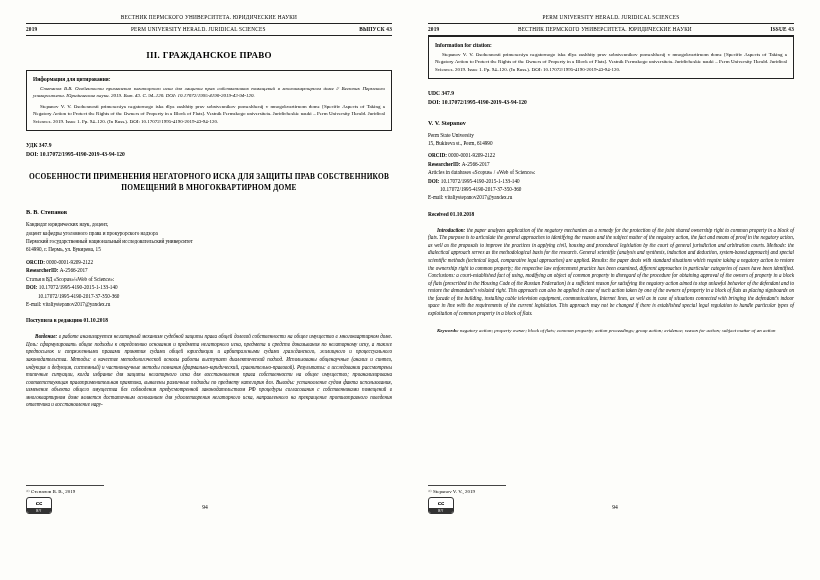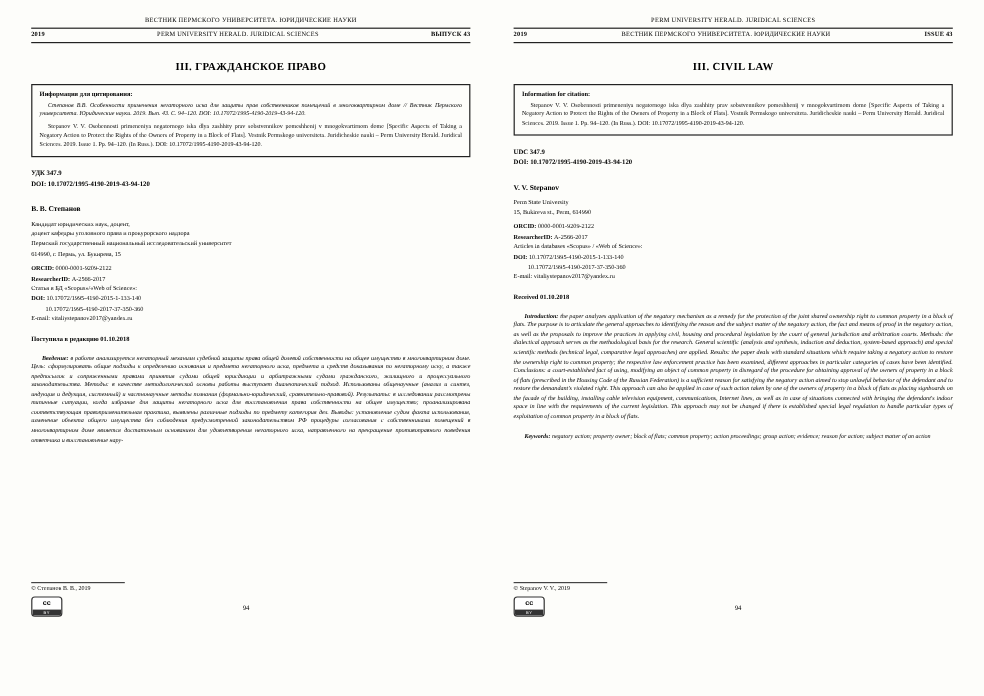--- a/index.html
+++ b/index.html
@@ -117,20 +117,21 @@
 
     <div class="cite-box">
       <div class="cite-head">Информация для цитирования:</div>
       <div class="cite-p it">Степанов В.В. Особенности применения негаторного иска для защиты прав собственников помещений в многоквартирном доме // Вестник Пермского университета. Юридические науки. 2019. Вып. 43. C. 94–120. DOI: 10.17072/1995-4190-2019-43-94-120.</div>
       <div class="cite-p">Stepanov V. V. Osobennosti primeneniya negatornogo iska dlya zashhity prav sobstvennikov pomeshhenij v mnogokvartirnom dome [Specific Aspects of Taking a Negatory Action to Protect the Rights of the Owners of Property in a Block of Flats]. Vestnik Permskogo universiteta. Juridicheskie nauki – Perm University Herald. Juridical Sciences. 2019. Issue 1. Pp. 94–120. (In Russ.). DOI: 10.17072/1995-4190-2019-43-94-120.</div>
     </div>
 
     <div class="udc">УДК 347.9</div>
     <div class="doi">DOI: 10.17072/1995-4190-2019-43-94-120</div>
 
+    <div class="article-title">ОСОБЕННОСТИ ПРИМЕНЕНИЯ НЕГАТОРНОГО ИСКА ДЛЯ ЗАЩИТЫ ПРАВ СОБСТВЕННИКОВ ПОМЕЩЕНИЙ В МНОГОКВАРТИРНОМ ДОМЕ</div>
 
     <div class="author">В. В. Степанов</div>
 
     <div class="aff">
       <div>Кандидат юридических наук, доцент,</div>
       <div>доцент кафедры уголовного права и прокурорского надзора</div>
       <div>Пермский государственный национальный исследовательский университет</div>
       <div>614990, г. Пермь, ул. Букирева, 15</div>
     </div>
 
@@ -163,21 +164,20 @@
 
     <div class="run-head">PERM UNIVERSITY HERALD. JURIDICAL SCIENCES</div>
     <div class="hline"></div>
     <div class="meta-row">
       <span class="lt">2019</span>
       <span class="mid">ВЕСТНИК ПЕРМСКОГО УНИВЕРСИТЕТА. ЮРИДИЧЕСКИЕ НАУКИ</span>
       <span class="rt">Issue 43</span>
     </div>
     <div class="hline hline2"></div>
 
-    <div class="section-title">III. CIVIL LAW</div>
 
     <div class="cite-box">
       <div class="cite-head">Information for citation:</div>
       <div class="cite-p">Stepanov V. V. Osobennosti primeneniya negatornogo iska dlya zashhity prav sobstvennikov pomeshhenij v mnogokvartirnom dome [Specific Aspects of Taking a Negatory Action to Protect the Rights of the Owners of Property in a Block of Flats]. Vestnik Permskogo universiteta. Juridicheskie nauki – Perm University Herald. Juridical Sciences. 2019. Issue 1. Pp. 94–120. (In Russ.). DOI: 10.17072/1995-4190-2019-43-94-120.</div>
     </div>
 
     <div class="udc">UDC 347.9</div>
     <div class="doi">DOI: 10.17072/1995-4190-2019-43-94-120</div>
 
 

